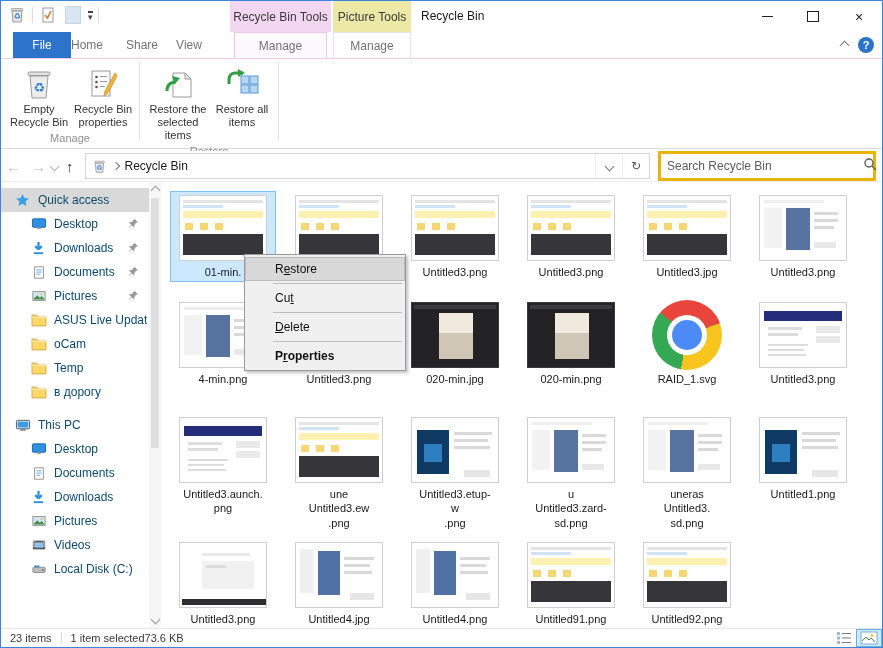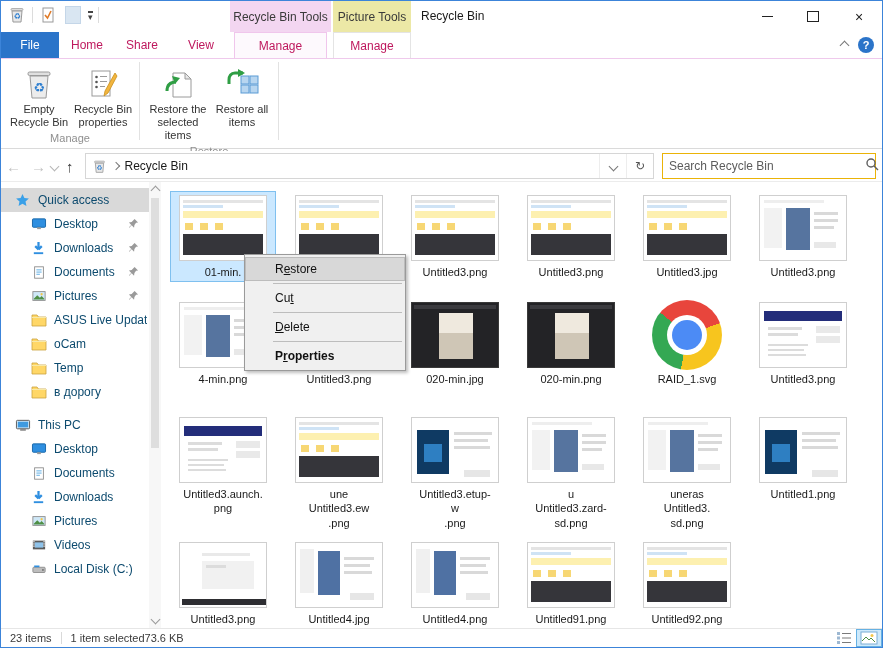--- a/index.html
+++ b/index.html
@@ -19,25 +19,25 @@
   .ctx-head.yellow{left:332px;width:78px;background:#ece8a6;}
   .win-title{position:absolute;left:420px;top:8px;font-size:12px;color:#1a1a1a;}
   .win-controls{position:absolute;right:0;top:0;height:31px;display:flex;}
   .wc{width:46px;height:31px;display:flex;align-items:center;justify-content:center;color:#222;}
   .wc .minbar{width:11px;height:1px;background:#222;}
   .wc .maxbox{width:10px;height:9px;border:1px solid #222;}
   .wc.close{font-size:14px;}
   
   .tabrow{position:absolute;top:31px;left:0;right:0;height:26px;background:#fff;border-bottom:1px solid #efc9ec;}
   .tab{position:absolute;top:0;height:26px;display:flex;align-items:center;justify-content:center;
-       font-size:12px;color:#be185d;box-sizing:border-box;}
-  .tab.file{left:0;width:58px;background:#2b74c9;color:#fff;}
+       font-size:12px;color:#737373;box-sizing:border-box;}
+  .tab.file{left:12px;width:58px;background:#2b74c9;color:#fff;}
   .tab.home{left:58px;width:56px;}
   .tab.share{left:112px;width:58px;}
-  .tab.view{left:172px;width:56px;}
+  .tab.view{left:160px;width:56px;}
   .tab.manage1{left:233px;width:93px;background:#fdf9fd;border:1px solid #f0c6ec;border-bottom:none;}
   .tab.manage2{left:332px;width:78px;background:#fff;border:1px solid #e4e4e4;border-bottom:none;}
   .tabrow-right{position:absolute;right:8px;top:0;height:26px;display:flex;align-items:center;gap:10px;}
   .chev{display:inline-block;width:6px;height:6px;border-right:1.5px solid #777;border-bottom:1.5px solid #777;}
   .chev.down{transform:rotate(45deg);}
   .chev.up{transform:rotate(-135deg);}
   .chev.right{transform:rotate(-45deg);width:5px;height:5px;}
   .help-dot{width:16px;height:16px;border-radius:50%;background:#2b74c9;color:#fff;font-size:11px;font-weight:bold;
             display:flex;align-items:center;justify-content:center;}
   
@@ -54,21 +54,21 @@
   .navrow{position:absolute;top:150px;left:0;right:0;height:30px;display:flex;align-items:center;
           border-bottom:1px solid #ececec;background:#fff;}
   .nav-ic{font-size:15px;margin:0 5px;}
   .nav-ic.dis{color:#c2c2c2;}
   .nav-ic.up{color:#3b3b3b;margin-left:8px;}
   .addrbox{flex:1;height:24px;border:1px solid #d6d6d6;display:flex;align-items:center;margin:0 8px 0 6px;
            font-size:12px;color:#1a1a1a;background:#fff;}
   .addr-cell{display:flex;align-items:center;padding:0 6px;height:100%;}
   .addr-right{margin-left:auto;display:flex;height:100%;}
   .addr-btn{width:26px;display:flex;align-items:center;justify-content:center;border-left:1px solid #ededed;color:#555;}
-  .searchbox{width:212px;height:24px;border:1px solid #eab308;display:flex;align-items:center;margin-right:6px;background:#fff;gap:28px;}
+  .searchbox{width:212px;height:24px;border:3px solid #eab308;display:flex;align-items:center;margin-right:6px;background:#fff;gap:28px;}
   .searchbox input{flex:1;border:none;outline:none;font-size:12px;padding:0 6px;font-family:inherit;color:#333;background:transparent;}
   .searchbox input::placeholder{color:#5c5c5c;opacity:1;}
   .searchbox .mag{padding:0 7px;}
   
   .content{position:absolute;top:181px;left:0;right:0;bottom:19px;display:flex;background:#fff;}
   .sidebar{width:160px;position:relative;overflow:hidden;font-size:12px;color:#0c4a6e;padding-top:6px;box-sizing:border-box;}
   .side-row{height:24px;display:flex;align-items:center;position:relative;width:148px;}
   .side-row .ico{width:17px;display:flex;justify-content:center;margin-right:7px;}
   .side-head .ico{margin-left:13px;}
   .side-item .ico{margin-left:29px;}

